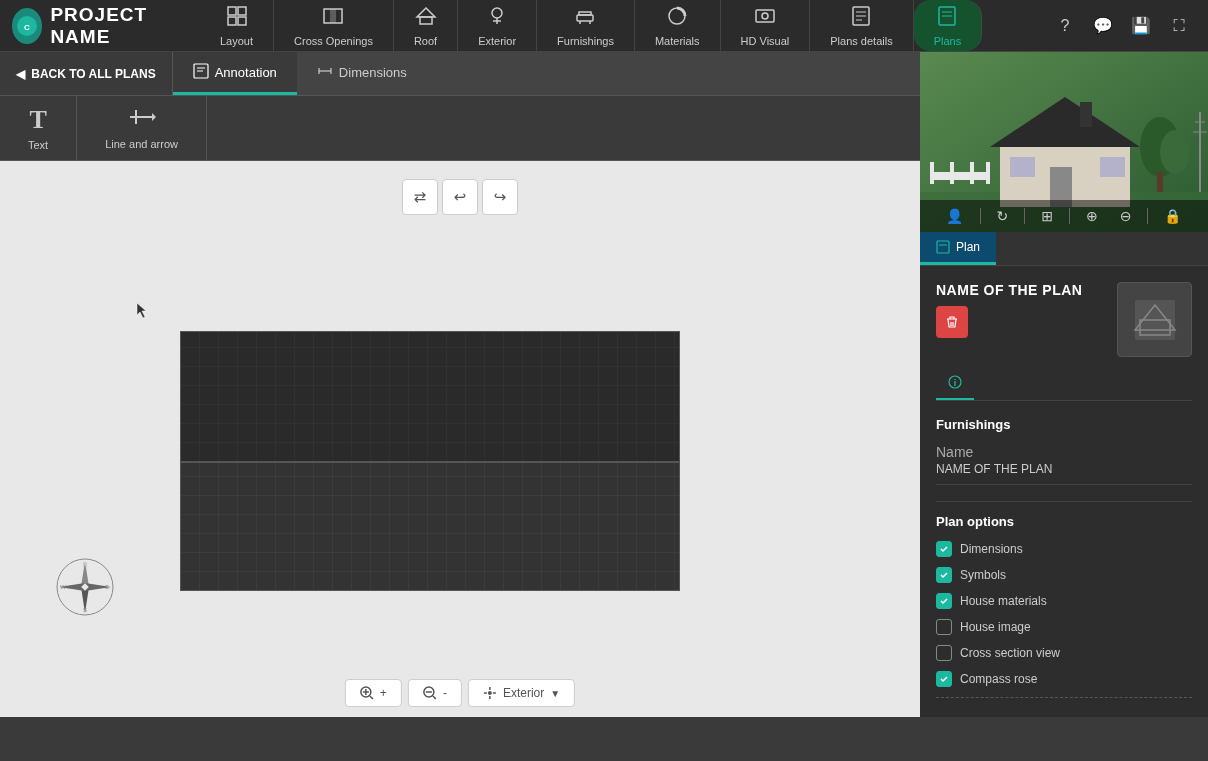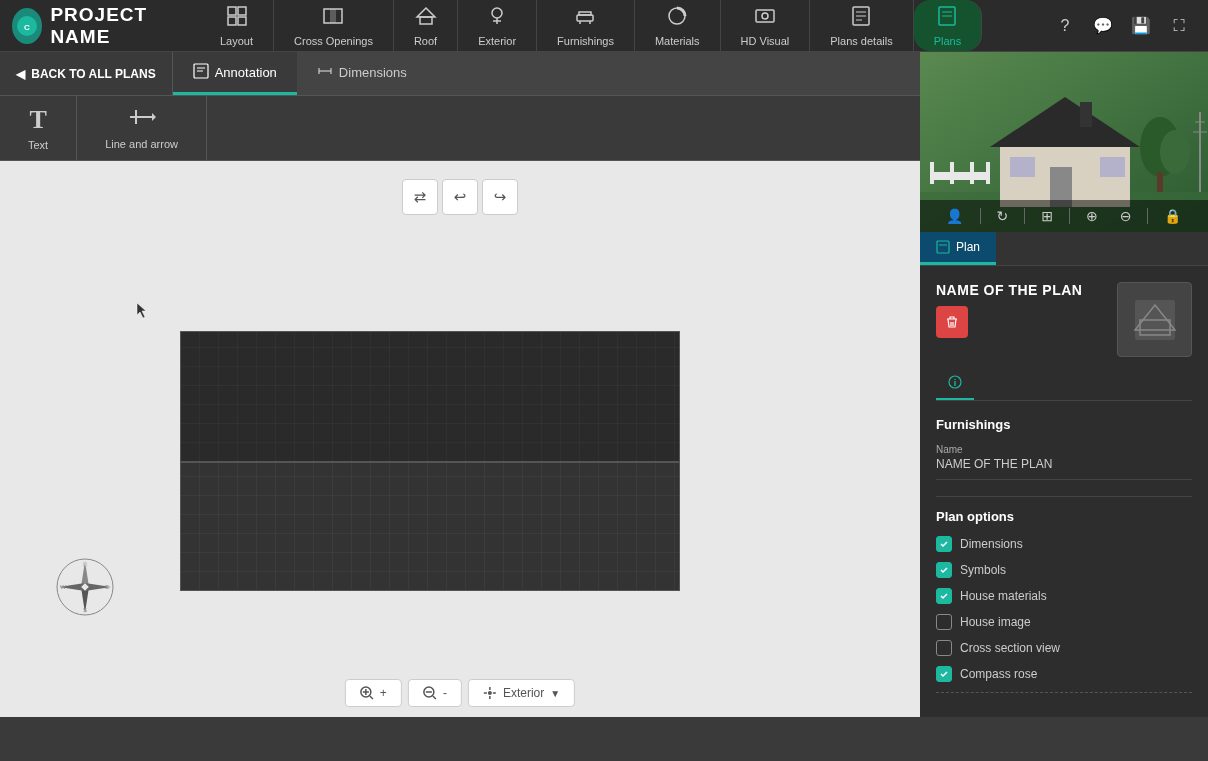--- a/index.html
+++ b/index.html
@@ -368,21 +368,21 @@
       border-bottom: 2px solid #1db8a0;
     }
 
     .section-title {
       font-size: 13px;
       font-weight: bold;
       color: #fff;
       margin-bottom: 12px;
     }
     .field-label {
-      font-size: 10px;
+      font-size: 14px;
       color: #aaa;
       margin-bottom: 2px;
     }
     .field-value {
       font-size: 12px;
       color: #ccc;
       margin-bottom: 16px;
       padding-bottom: 8px;
       border-bottom: 1px solid #444;
     }

